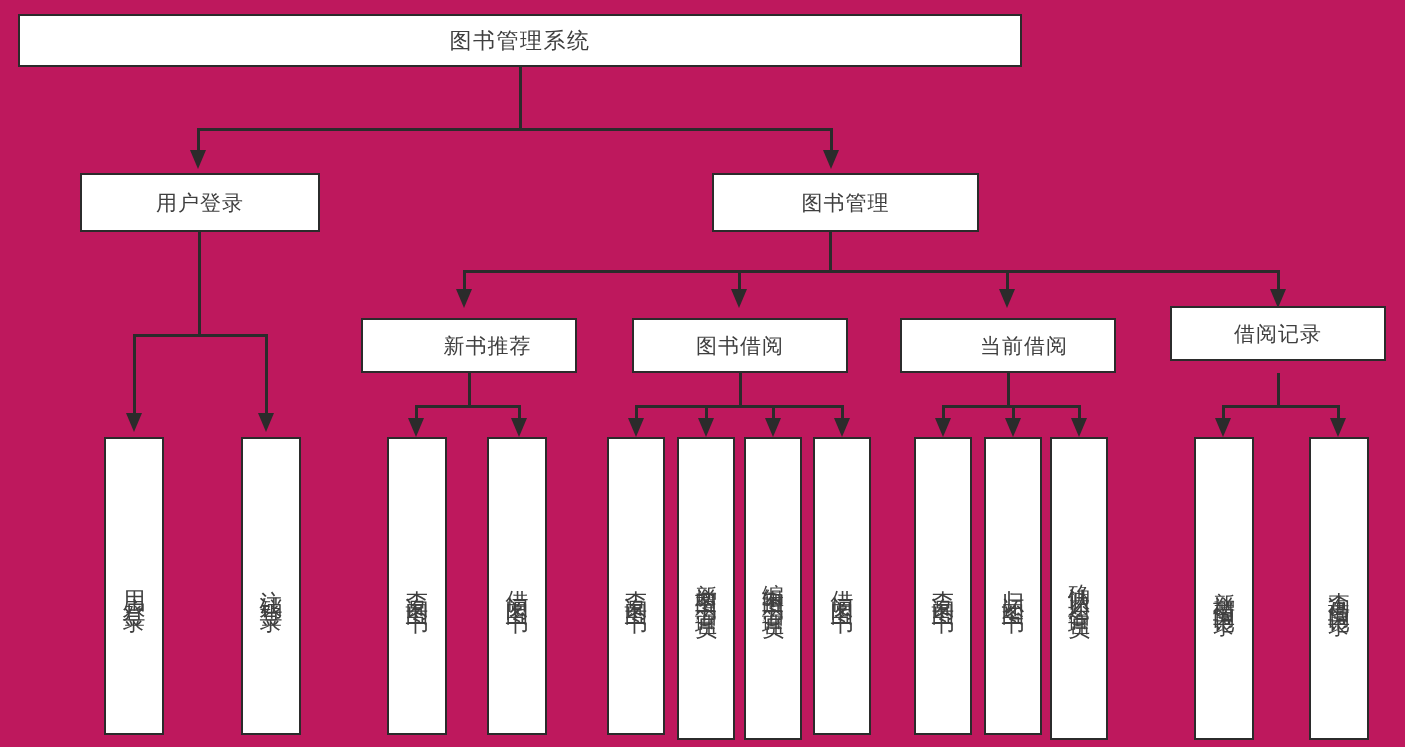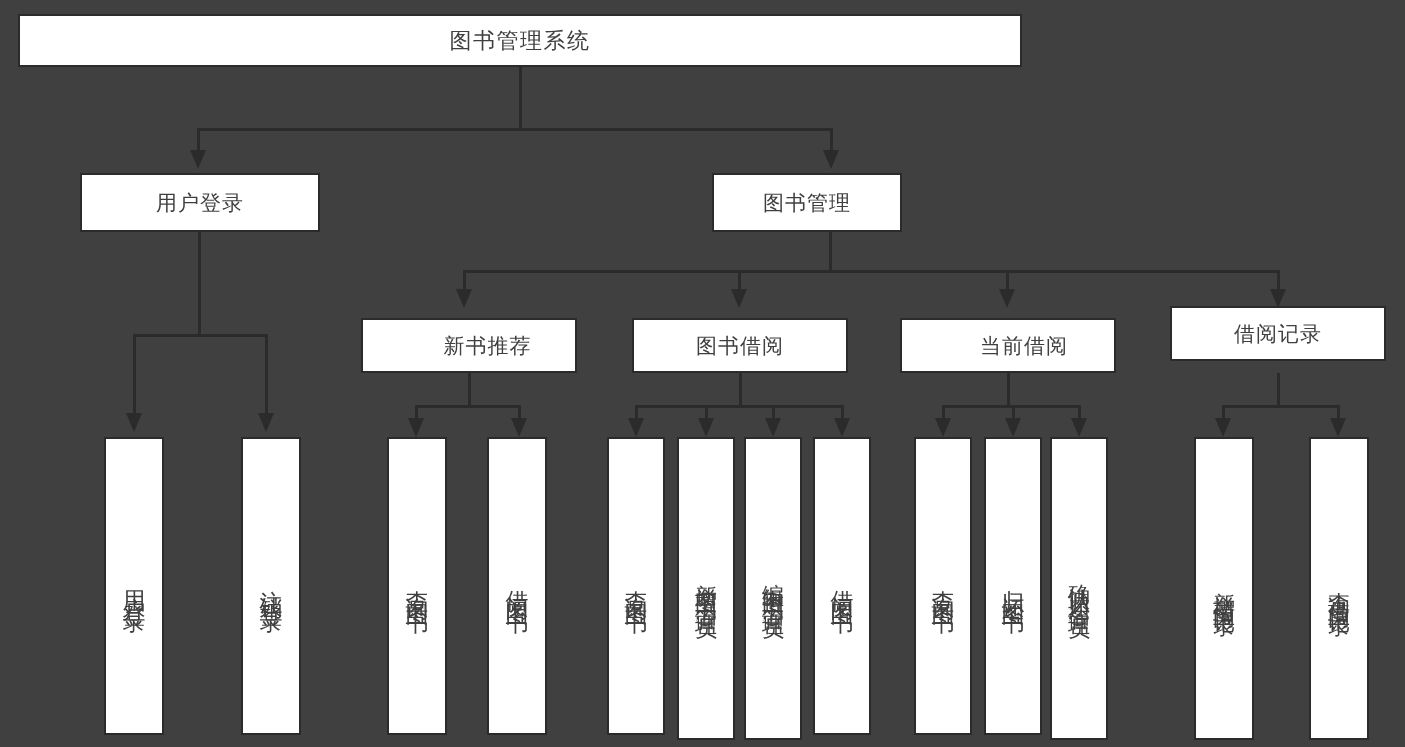--- a/index.html
+++ b/index.html
@@ -8,21 +8,21 @@
     padding: 0;
     background: #ffffff;
   }
   body {
     font-family: "Liberation Sans", "DejaVu Sans", sans-serif;
   }
   #canvas {
     position: relative;
     width: 1405px;
     height: 747px;
-    background: #404040;
+    background: #be185d;
     overflow: hidden;
   }
   
   .node {
     position: absolute;
     box-sizing: border-box;
     border: 2.5px solid #2b2b2b;
     background: #ffffff;
     display: flex;
     align-items: center;
@@ -106,21 +106,21 @@
   <div class="ln vln" style="left:197px; top:128px; height:28px;"></div>
   <div class="arrow" style="left:190px; top:150px;"></div>
 
   <div class="ln vln" style="left:830px; top:128px; height:28px;"></div>
   <div class="arrow" style="left:823px; top:150px;"></div>
 
   <div class="node horiz" style="left:80px; top:173px; width:240px; height:59px;">
     <span class="label">用户登录</span>
   </div>
 
-  <div class="node horiz" style="left:712px; top:173px; width:190px; height:59px;">
+  <div class="node horiz" style="left:712px; top:173px; width:267px; height:59px;">
     <span class="label">图书管理</span>
   </div>
 
   <div class="ln vln" style="left:198px; top:232px; height:104px;"></div>
   <div class="ln hln" style="left:133px; top:334px; width:134px;"></div>
   <div class="ln vln" style="left:133px; top:334px; height:86px;"></div>
   <div class="arrow" style="left:126px; top:413px;"></div>
   <div class="ln vln" style="left:265px; top:334px; height:86px;"></div>
   <div class="arrow" style="left:258px; top:413px;"></div>
 

